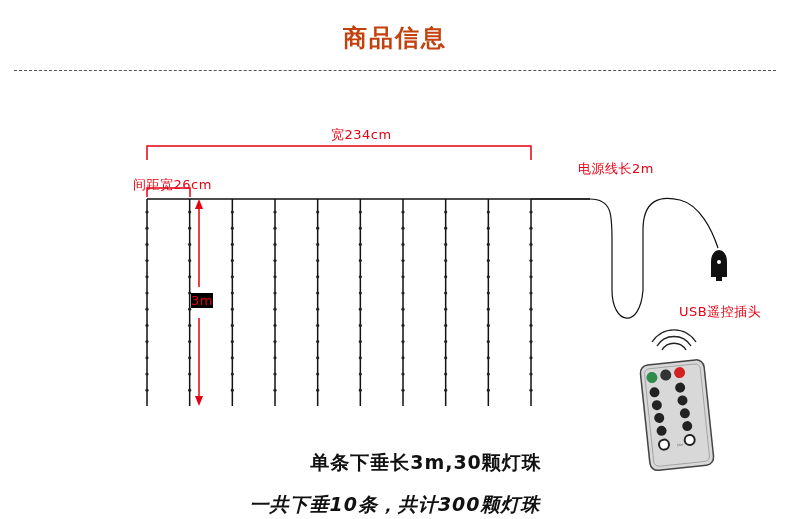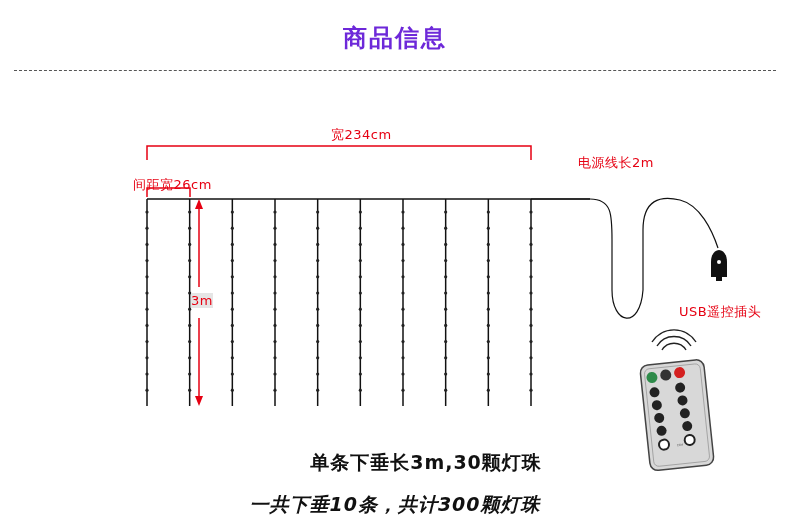--- a/index.html
+++ b/index.html
@@ -1,17 +1,17 @@
 <!DOCTYPE html>
 <html><head>
 <meta charset="utf-8">
 <style>
   html,body{margin:0;padding:0;background:#ffffff;}
   body{width:790px;height:519px;position:relative;overflow:hidden;font-family:"DejaVu Sans","Liberation Sans",sans-serif;}
-  .title{position:absolute;left:0;top:22px;width:790px;text-align:center;font-size:24px;font-weight:bold;color:#6d28d9;letter-spacing:2px;}
+  .title{position:absolute;left:0;top:22px;width:790px;text-align:center;font-size:24px;font-weight:bold;color:#c2410c;letter-spacing:2px;}
   .divider{position:absolute;left:14px;top:70px;width:762px;border-top:1px dashed #555;}
   .lbl{position:absolute;color:#e60012;font-size:13px;white-space:nowrap;letter-spacing:0.5px;}
   .caption{position:absolute;left:0;width:790px;text-align:center;font-size:19px;font-weight:bold;color:#111;letter-spacing:1px;}
   svg.diagram{position:absolute;left:0;top:0;}
 </style>
 </head>
 <body>
 
 <div class="title">商品信息</div>
 <div class="divider"></div>
@@ -201,18 +201,18 @@
         <circle cx="686" cy="427" r="5"></circle>
     </g>
     <circle cx="661" cy="443" r="5" fill="#fff" stroke="#222" stroke-width="2"></circle>
     <circle cx="687" cy="441" r="5" fill="#fff" stroke="#222" stroke-width="2"></circle>
     <text x="674" y="446" font-size="3" fill="#555" font-family="DejaVu Sans, sans-serif">DIM</text>
   </g>
 </svg>
 
 <div class="lbl" style="left:322px;top:126px;margin-left:9px;">宽234cm</div>
 <div class="lbl" style="left:133px;top:176px;">间距宽26cm</div>
-<div class="lbl" style="left:191px;top:293px;background:#e5e5e5;">3m</div>
-<div class="lbl" style="left:578px;top:154px;">电源线长2m</div>
+<div class="lbl" style="left:191px;top:293px;background:#000000;">3m</div>
+<div class="lbl" style="left:578px;top:160px;">电源线长2m</div>
 <div class="lbl" style="left:679px;top:291px;margin-top:12px;">USB遥控插头</div>
 
 <div class="caption" style="top:450px;padding-left:31px;">单条下垂长3m,30颗灯珠</div>
 <div class="caption" style="top:492px;font-style:italic;">一共下垂10条，共计300颗灯珠</div>
 
 </body></html>

